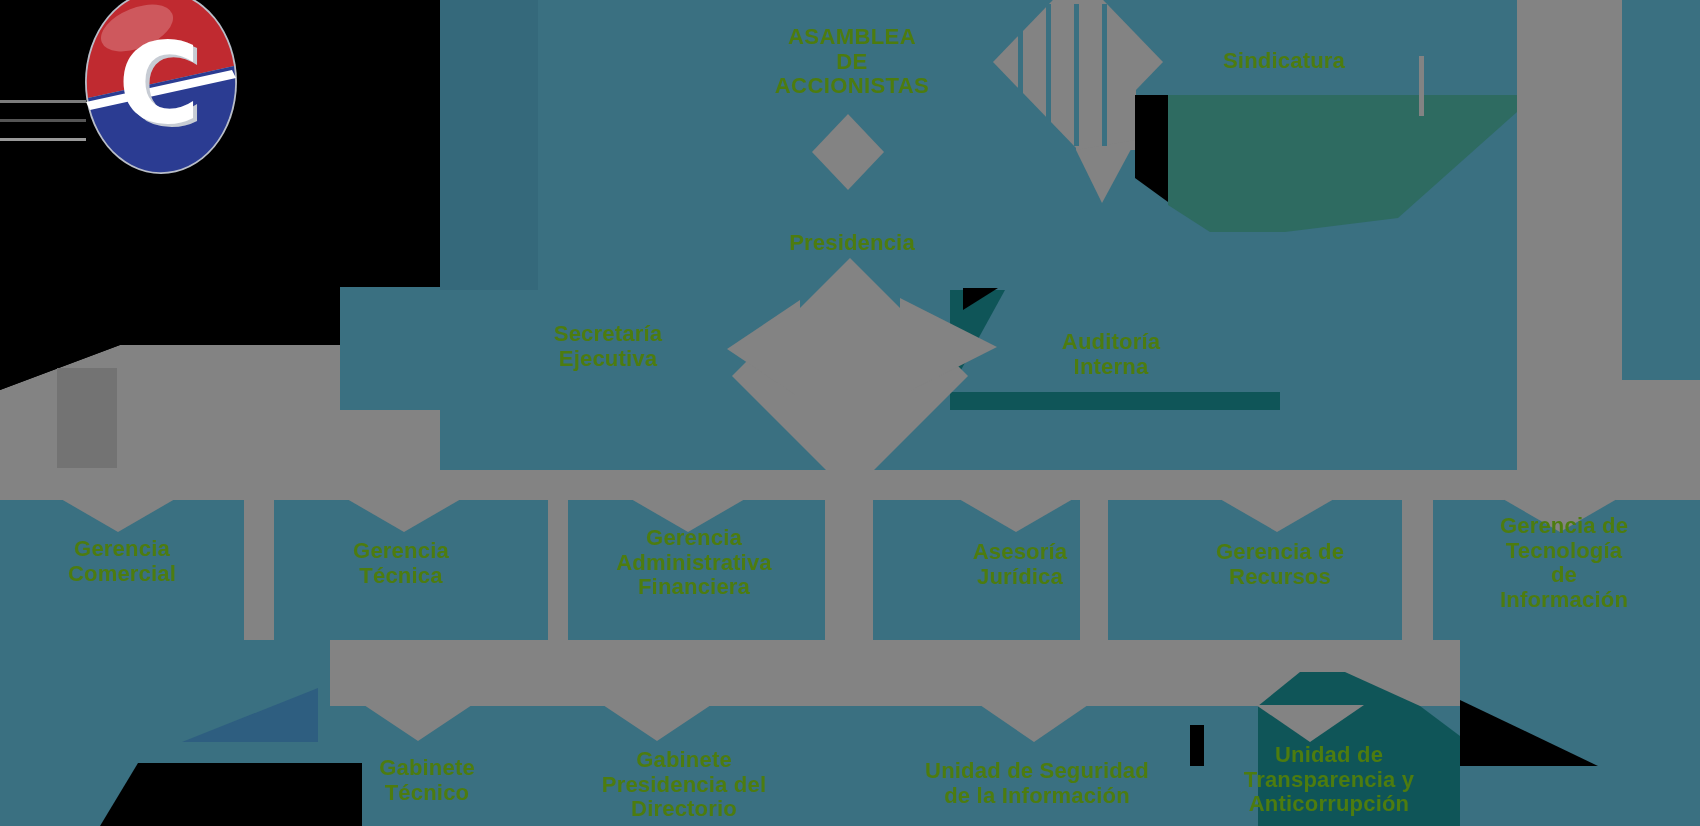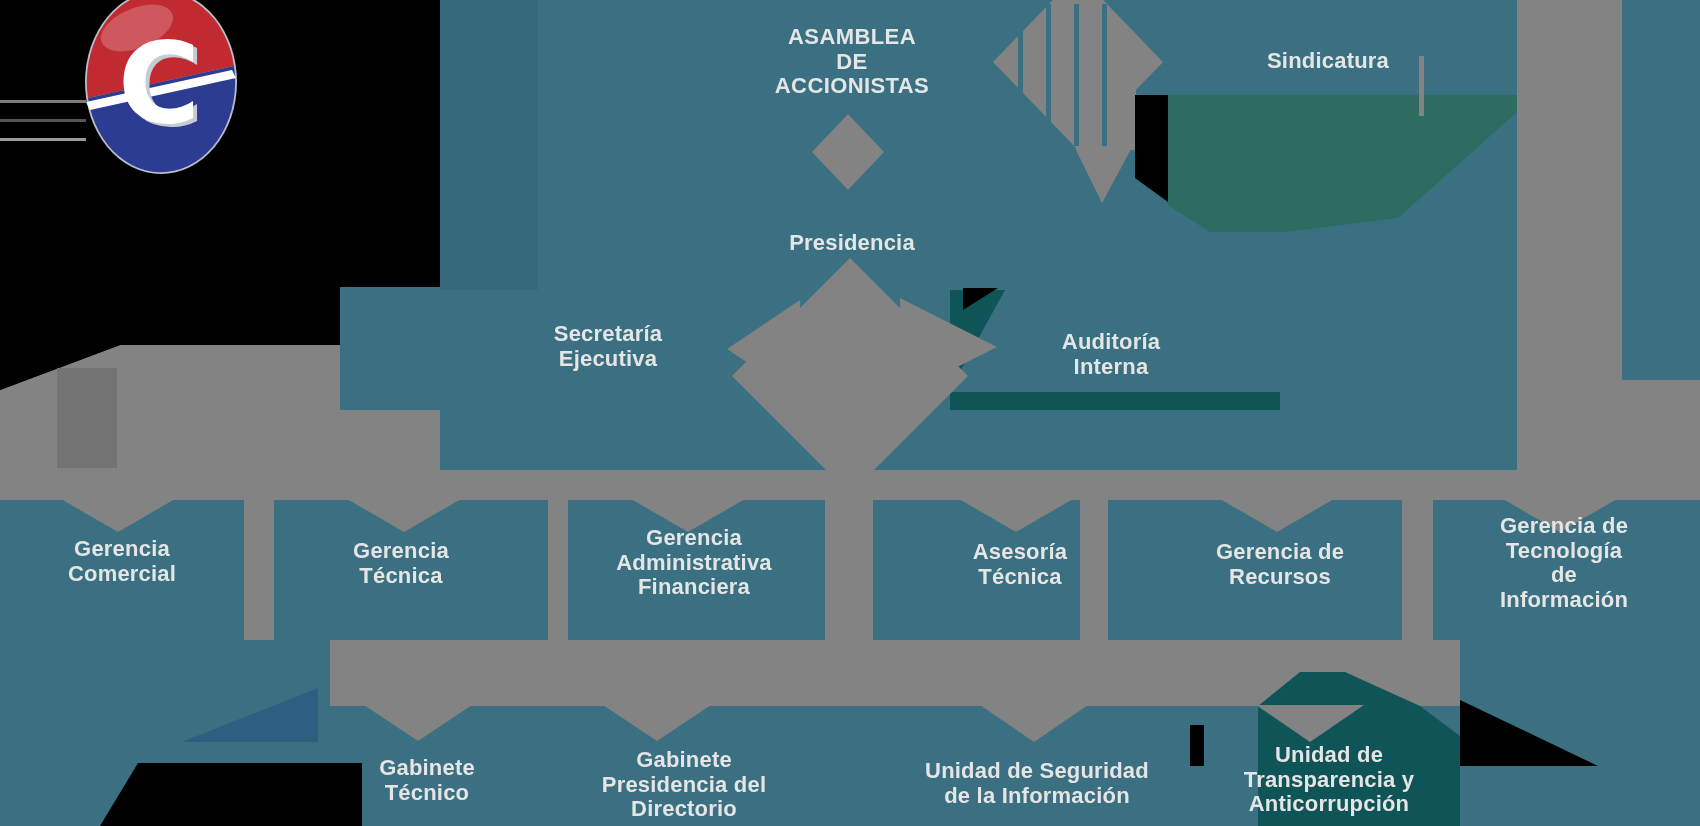--- a/index.html
+++ b/index.html
@@ -7,31 +7,31 @@
     position:relative;
     width:1700px;height:826px;
     overflow:hidden;
     background:#000;
     font-family:"Liberation Sans",sans-serif;
   }
   .canvas svg{position:absolute;left:0;top:0;}
   .node{
     position:absolute;
     transform:translate(-50%,-50%);
-    color:#e5e5e5;
+    color:#4d7c0f;
     font-weight:bold;
     font-size:22px;
     line-height:1.12;
     letter-spacing:.2px;
     text-align:center;
     white-space:pre-line;
     z-index:5;
   }
   .n-asamblea{left:852px;top:62px;letter-spacing:.4px;}
-  .n-sindicatura{left:1284px;top:61px;margin-left:44px;}
+  .n-sindicatura{left:1284px;top:61px;}
   .n-presidencia{left:852px;top:243px;}
   .n-secretaria{left:608px;top:347px;}
   .n-auditoria{left:1111px;top:355px;}
   .n-gcomercial{left:122px;top:562px;}
   .n-gtecnica{left:401px;top:564px;}
   .n-gadmfin{left:694px;top:563px;}
   .n-asesoria{left:1020px;top:565px;}
   .n-grecursos{left:1280px;top:565px;}
   .n-gtecinfo{left:1564px;top:563px;}
   .n-gabtecnico{left:427px;top:781px;}
@@ -141,21 +141,21 @@
   <div class="node n-auditoria">Auditoría
 Interna</div>
   <div class="node n-gcomercial">Gerencia
 Comercial</div>
   <div class="node n-gtecnica">Gerencia
 Técnica</div>
   <div class="node n-gadmfin">Gerencia
 Administrativa
 Financiera</div>
   <div class="node n-asesoria">Asesoría
-Técnica</div>
+Jurídica</div>
   <div class="node n-grecursos">Gerencia de
 Recursos</div>
   <div class="node n-gtecinfo">Gerencia de
 Tecnología de
 Información</div>
   <div class="node n-gabtecnico">Gabinete
 Técnico</div>
   <div class="node n-gabpres">Gabinete
 Presidencia del
 Directorio</div>

